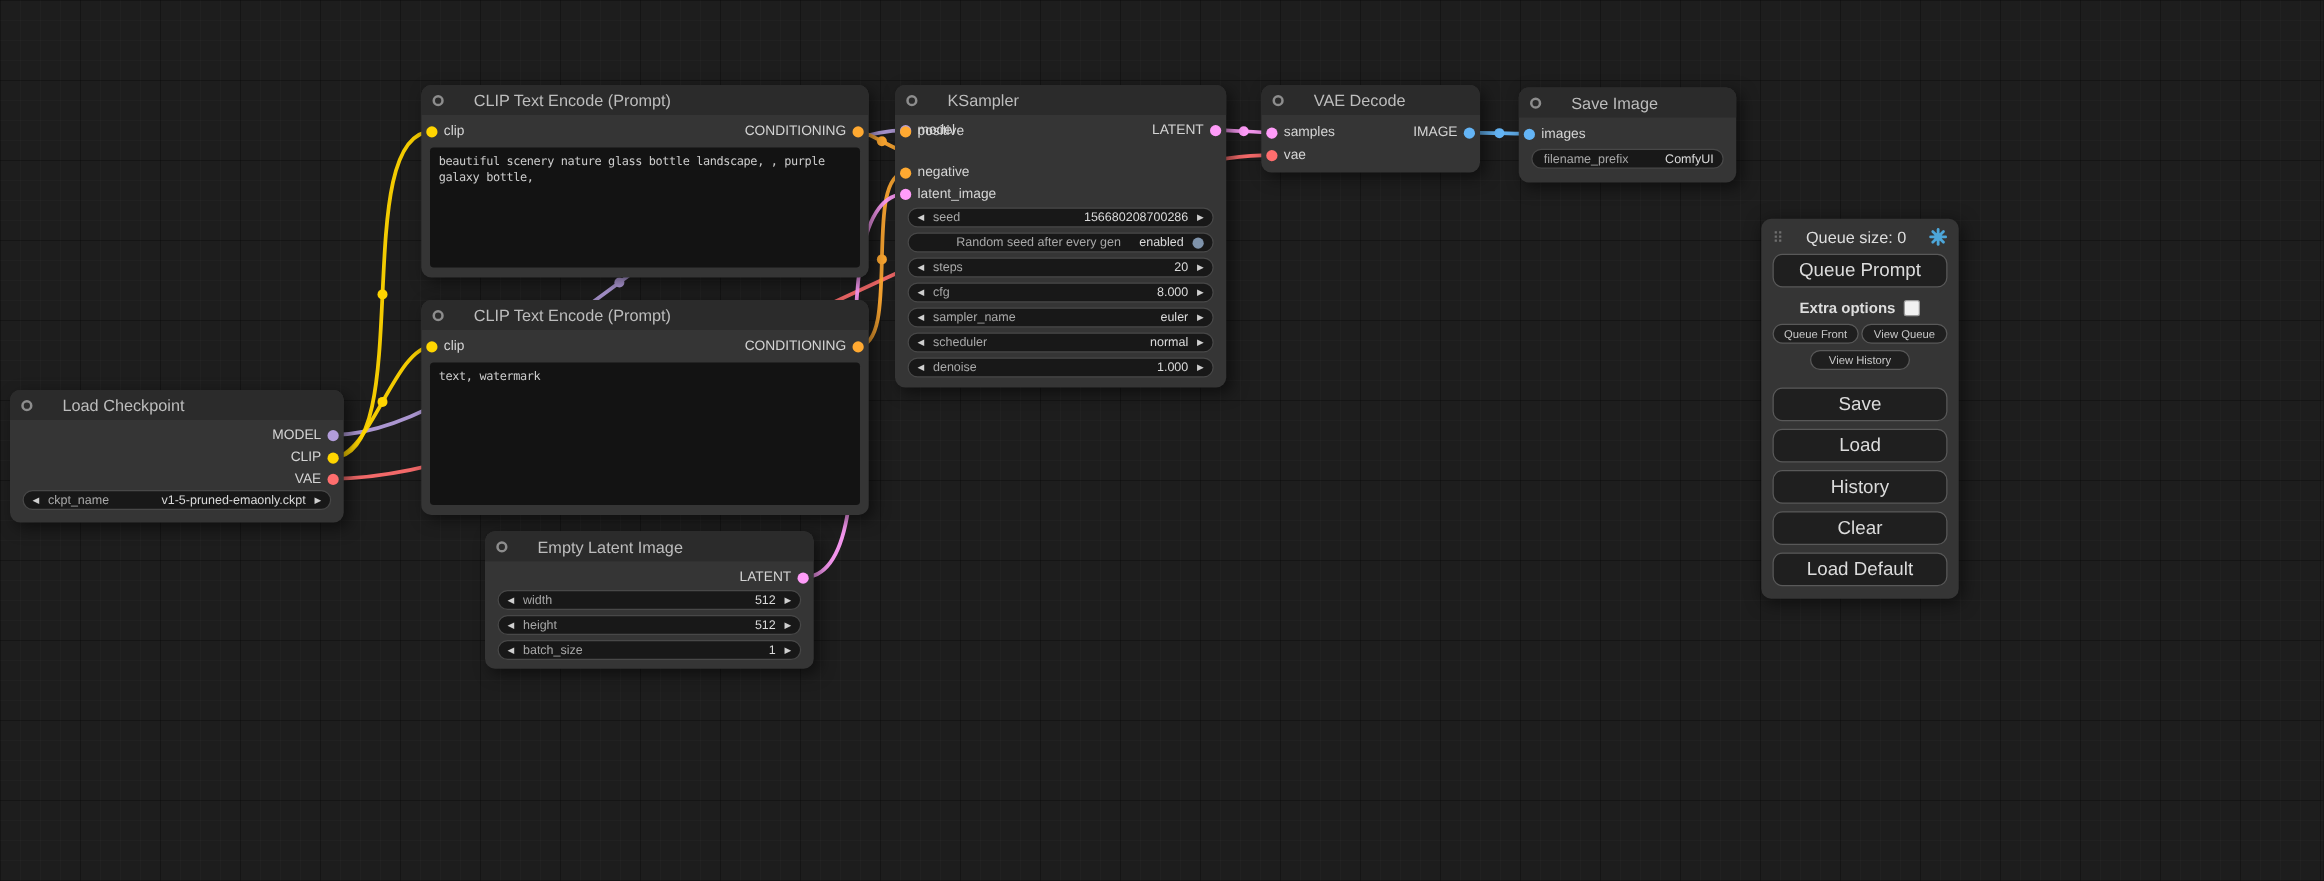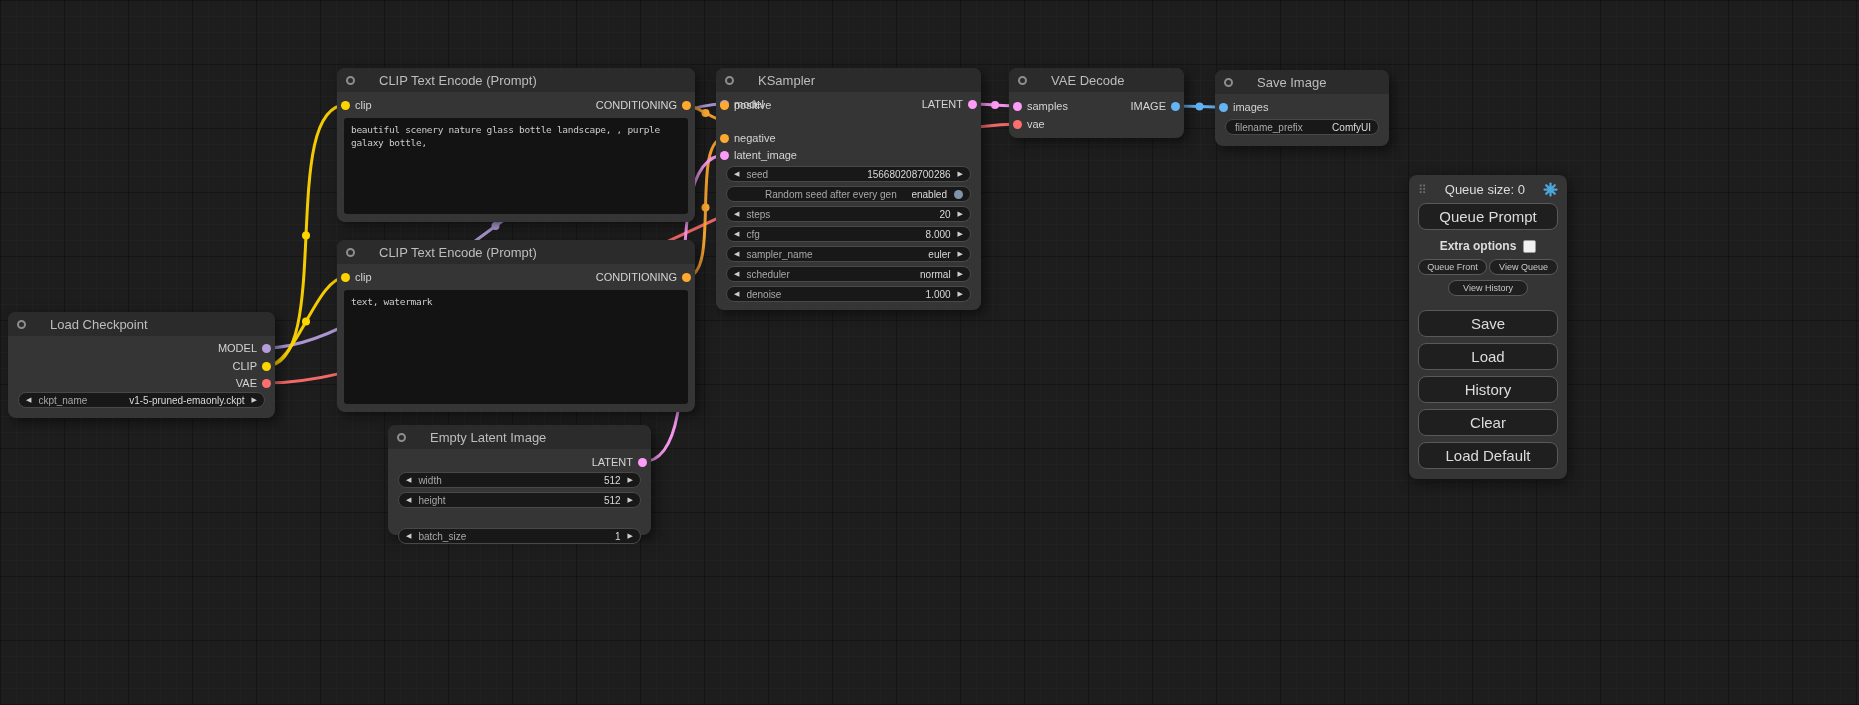--- a/index.html
+++ b/index.html
@@ -160,21 +160,21 @@
       <span class="wname">width</span>
       <span class="wvalue pad">512</span>
       <span class="warrow">▶</span>
     </div>
     <div class="widget" style="top:67px;">
       <span class="warrow">◀</span>
       <span class="wname">height</span>
       <span class="wvalue pad">512</span>
       <span class="warrow">▶</span>
     </div>
-    <div class="widget" style="top:103px;text-align:right;">
+    <div class="widget" style="top:87px;text-align:right;">
       <span class="warrow">◀</span>
       <span class="wname">batch_size</span>
       <span class="wvalue pad">1</span>
       <span class="warrow">▶</span>
     </div>
   </div>
 
   <div class="node" style="left:716px;top:68px;width:265px;height:242px;">
     <div class="node-title">
       <span class="title-dot"></span>

